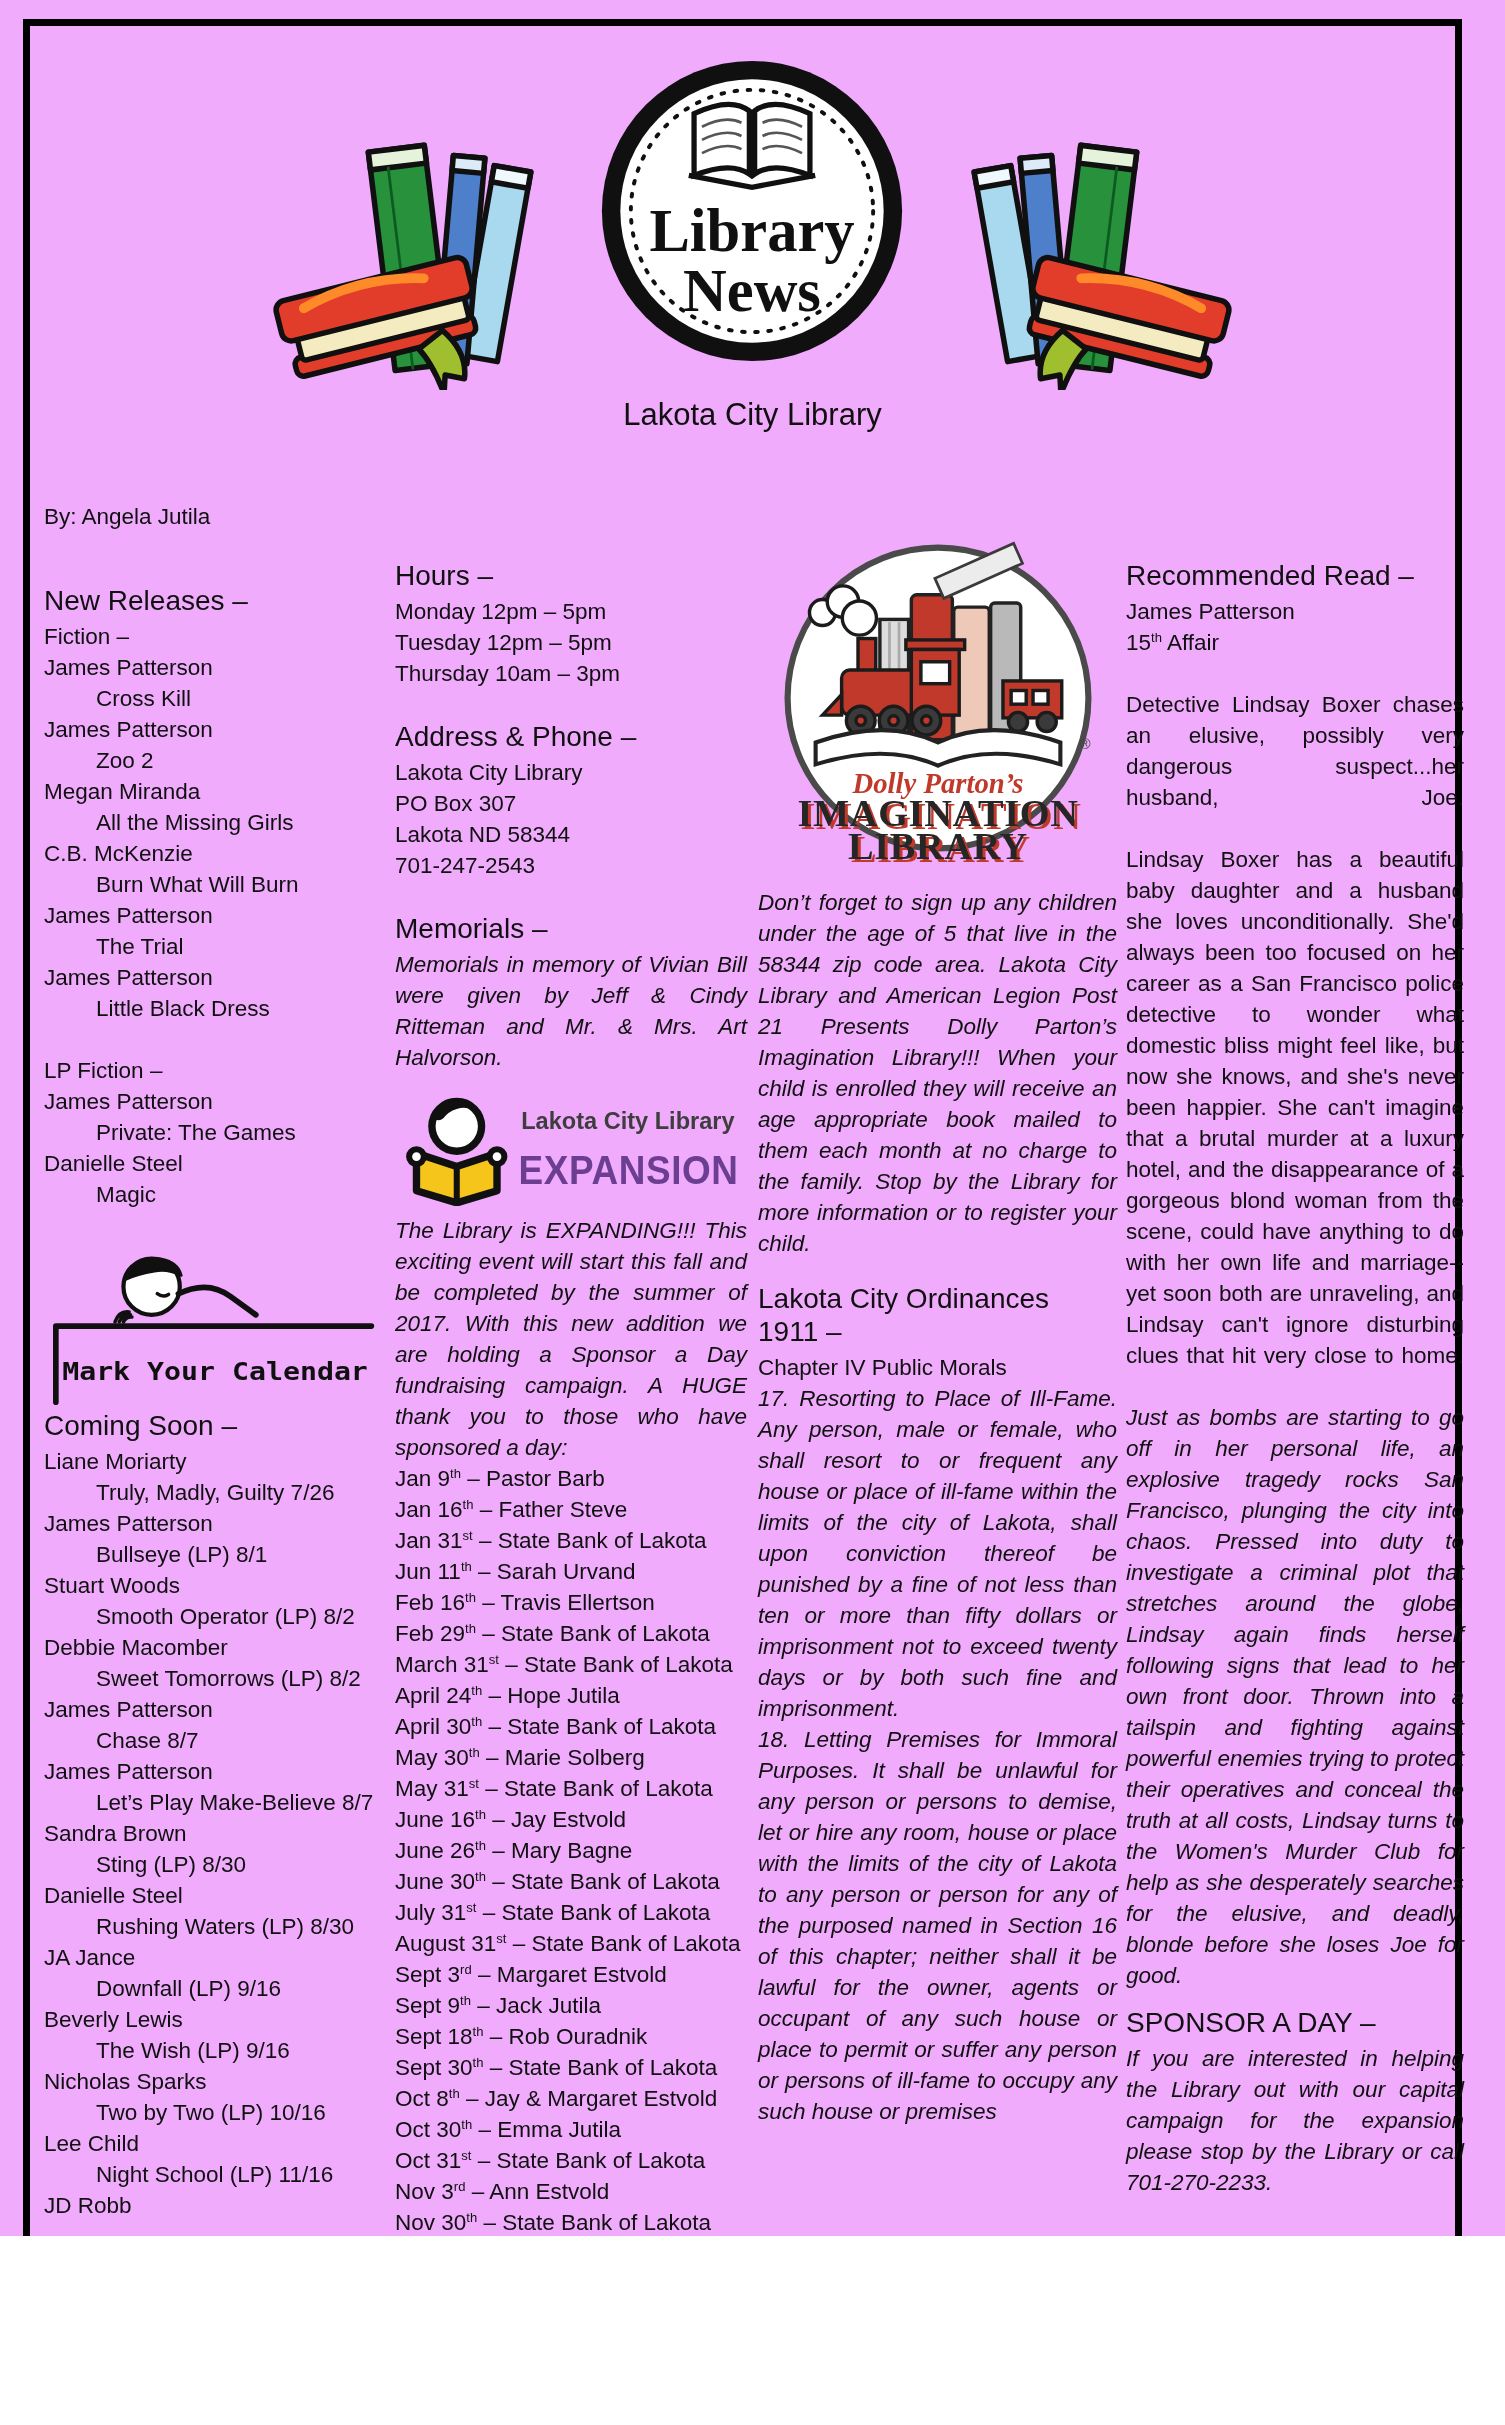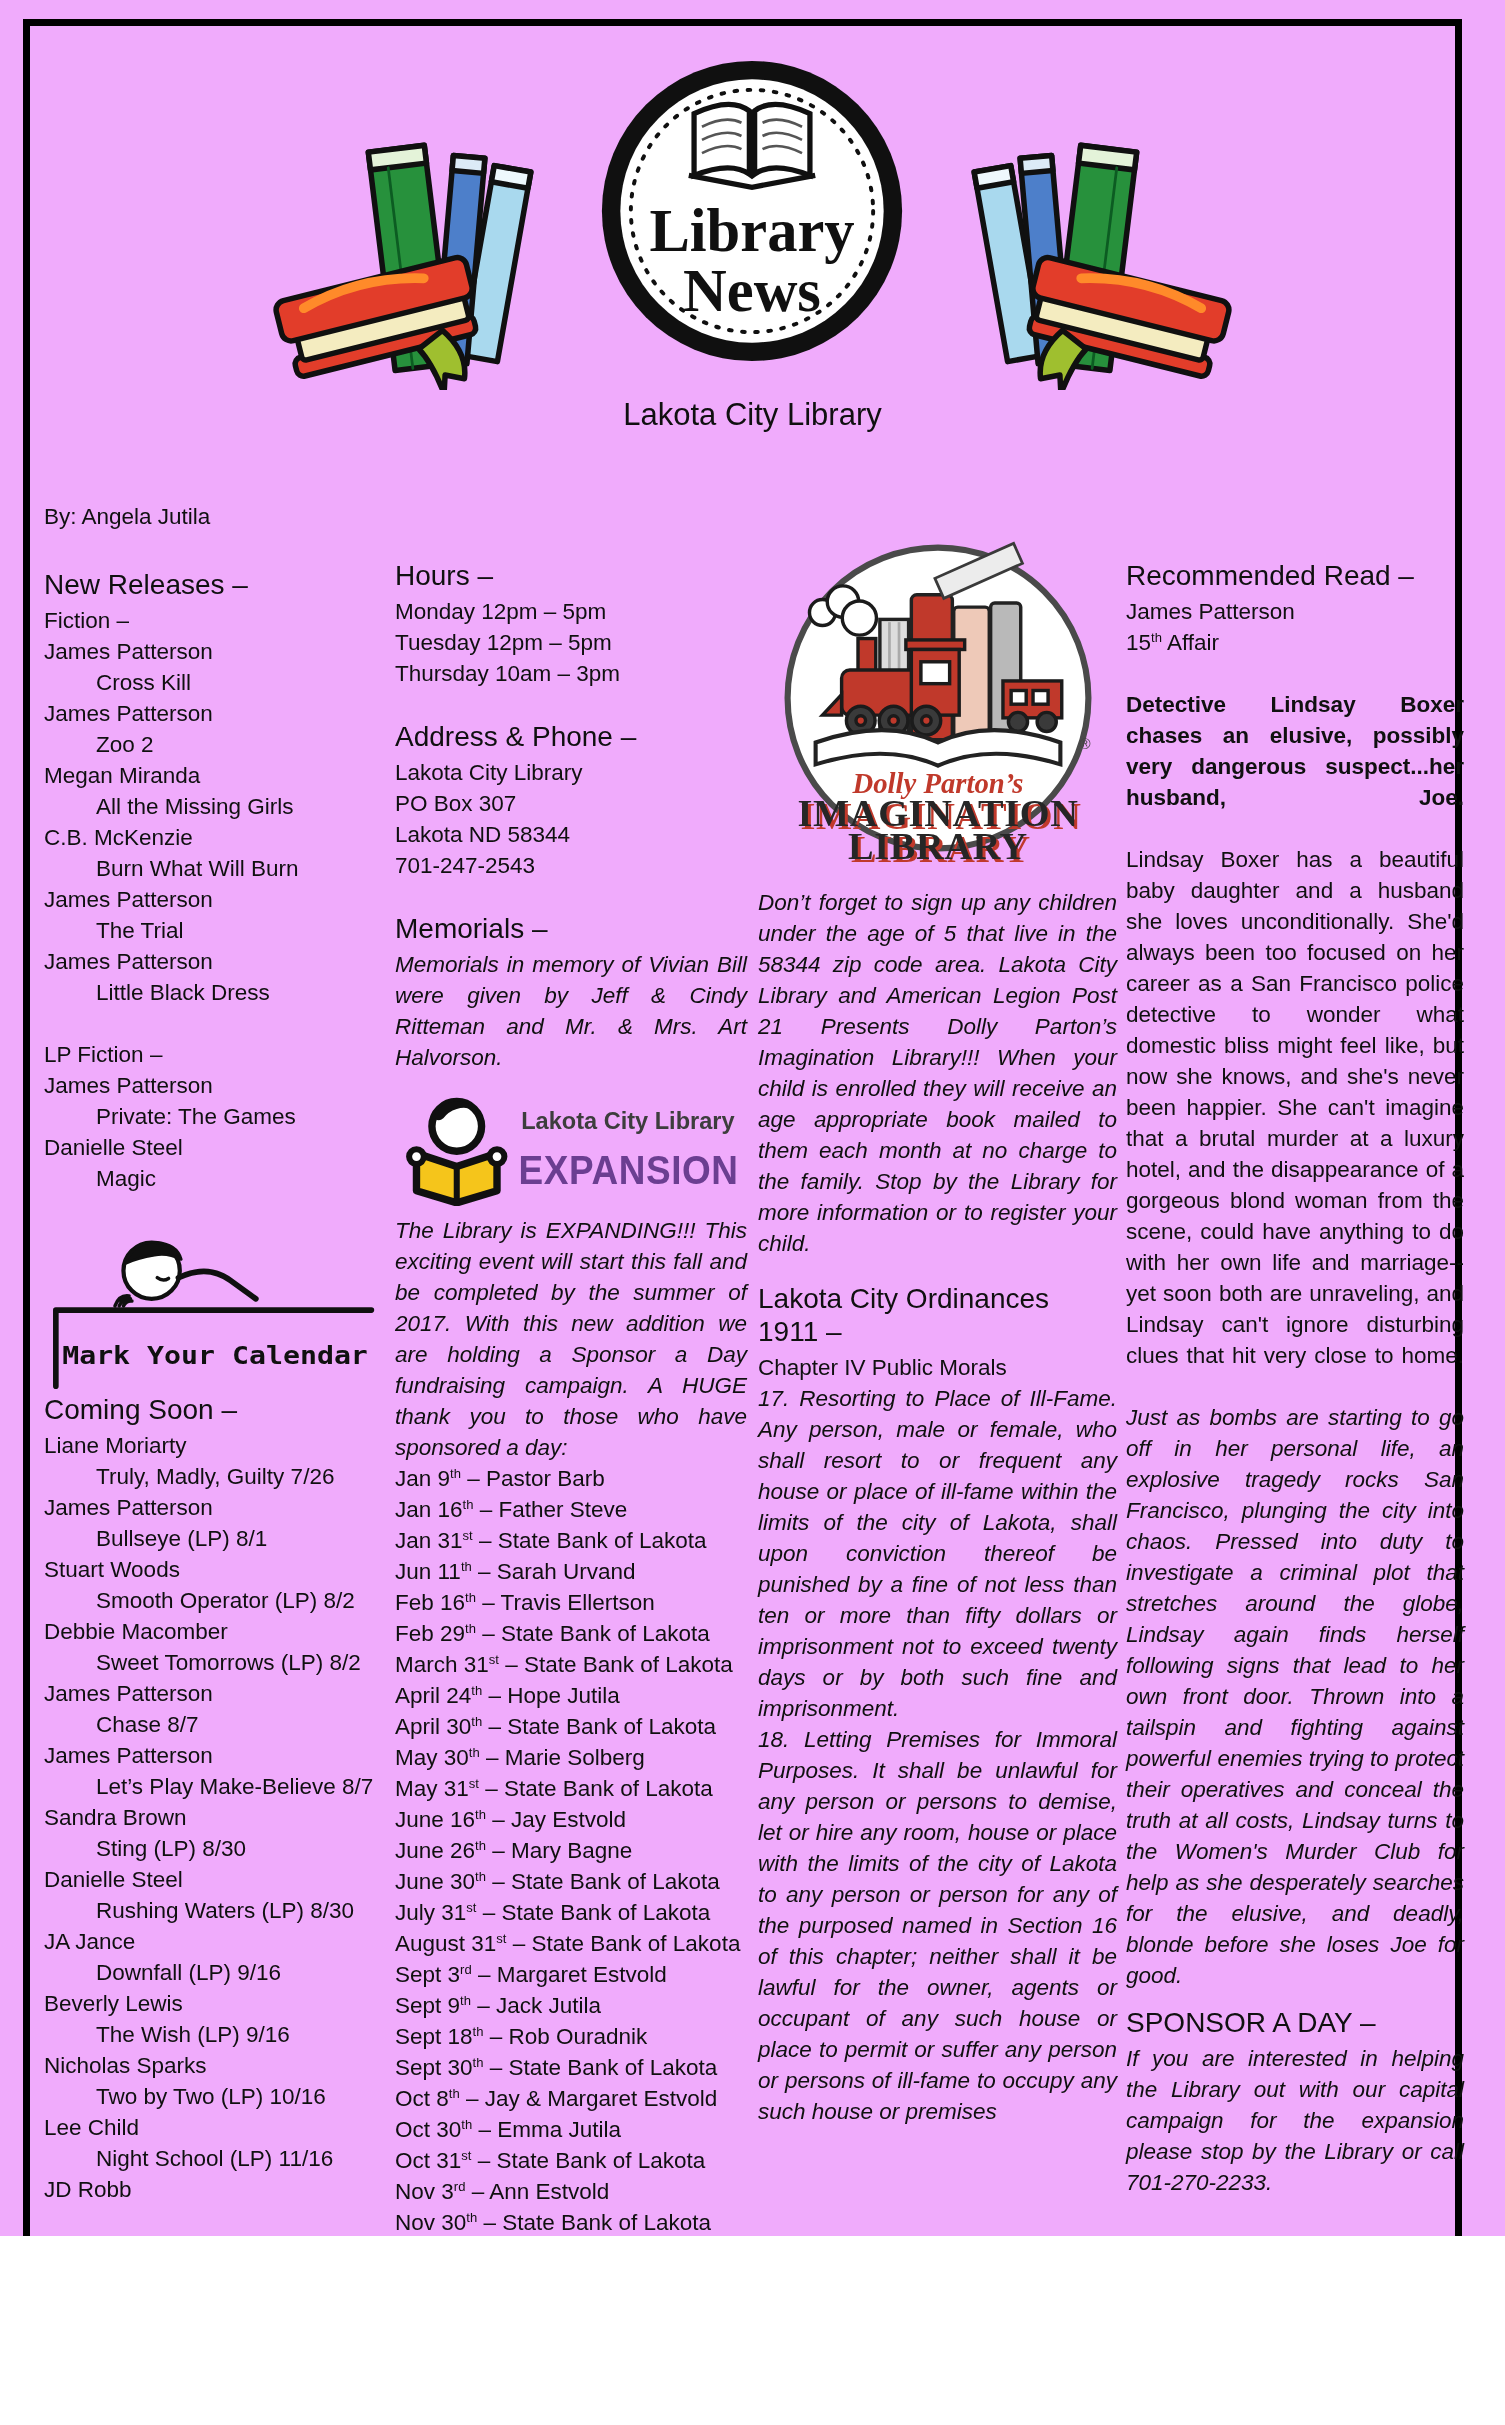--- a/index.html
+++ b/index.html
@@ -15,29 +15,29 @@
   .books-right{left:937px;transform:scaleX(-1);}
   .page-subtitle{position:absolute;left:0;top:397px;width:1505px;text-align:center;
                  font-size:31px;color:#101010;}
   
   .col{position:absolute;font-size:22.5px;line-height:31px;}
   .col1{left:44px;top:501px;width:341px;}
   .col2{left:395px;top:559px;width:352px;}
   .col3{left:758px;top:536px;width:359px;}
   .col4{left:1126px;top:559px;width:338px;}
   h2{font-size:28px;line-height:33px;font-weight:400;margin:0 0 4.1px 0;}
-  .byline{margin-bottom:36px;}
+  .byline{margin-bottom:52px;}
   .line{min-height:31px;}
   .book-title{margin-left:52px;}
   .gap{height:31px;}
   .gap-sm{height:15px;}
   p{margin:0;}
   .just{text-align:justify;font-style:italic;}
   .just-last{text-align:justify;text-align-last:justify;}
-  .boldp{font-weight:700;}
+  .boldp{font-weight:400;}
   sup{font-size:58%;vertical-align:super;line-height:0;text-align:right;}
   
   .calendar-art{width:341px;height:162px;margin:33px 0 4.1px -2.7px;display:block;}
   .cal-text{font-family:"DejaVu Sans Mono",monospace;font-weight:700;font-size:36px;fill:#101010;}
   
   .expansion-logo{width:349px;height:115px;margin:17.7px 0 9.5px 0;display:block;}
   .exp-t1{font-family:"Liberation Sans",sans-serif;font-weight:700;font-size:36px;fill:#3d3d3d;}
   .exp-t2{font-family:"Liberation Sans",sans-serif;font-weight:800;font-size:60px;fill:#6b3e91;letter-spacing:1px;}
   
   .imag-logo{width:322px;height:335px;margin:0 auto 16.4px auto;display:block;}

